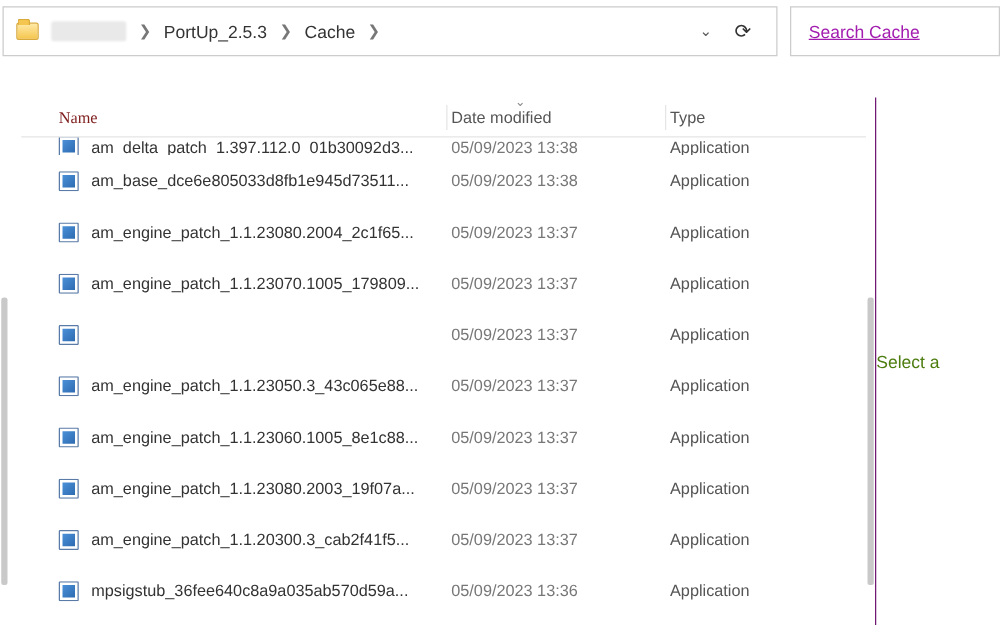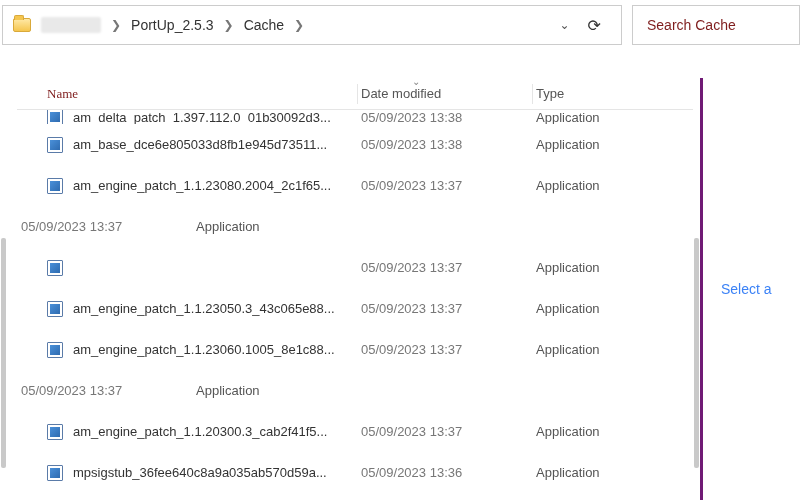--- a/index.html
+++ b/index.html
@@ -8,21 +8,21 @@
     .address-bar { display: flex; align-items: center; height: 50px; }
     .path-box { display: flex; align-items: center; flex: 1; border: 0.5px solid #ccc; height: 40px; padding: 0 10px; margin-right: 10px; background: #fff; margin-left: 2px;}
     .folder-glyph { width: 18px; height: 14px; background: linear-gradient(#ffe9a6,#f5c64f); border: 1px solid #d9a93a; border-radius: 2px; margin-right: 10px; position: relative; }
     .folder-glyph::before { content:""; position:absolute; top:-4px; left:0; width:8px; height:4px; background:#f5c64f; border:1px solid #d9a93a; border-bottom:none; border-radius:2px 2px 0 0;}
     .crumbs { display:flex; align-items:center; font-size:14px; color:#333; }
     .crumb-blur { width:60px; height:16px; background:#e9e9e9; border-radius:2px; filter: blur(1px); }
     .chev { color:#777; margin:0 10px; font-size:12px; }
     .crumb { cursor: pointer; }
     .addr-dd { color:#555; font-size:12px; padding:0 8px; cursor:pointer; }
     .refresh { color:#333; font-size:16px; padding:0 10px; cursor:pointer; }
-    .search-box { border:0.5px solid #ccc; height:40px; display:flex; align-items:center; padding:0 14px; color:#7f1d1d; font-size:14px; min-width:168px; }
+    .search-box { border:0.5px solid #ccc; height:40px; display:flex; align-items:center; padding:0 14px; color:#a21caf; font-size:14px; min-width:168px;text-decoration:underline; }
 
     .content { position:absolute; top:78px; left:0; right:0; bottom:0; display:flex; }
     .left-scroll, .right-scroll { width:7px; background:#fff; position:relative; }
     .left-scroll::after { content:""; position:absolute; left:1px; top:160px; width:5px; height:230px; background:#c9c9c9; border-radius:2px; }
     .right-scroll::after { content:""; position:absolute; left:1px; top:160px; width:5px; height:230px; background:#c9c9c9; border-radius:2px; }
     .left-gap { width:10px; }
 
     .list-area { flex:1; position:relative; }
     .headers { display:flex; align-items:center; height:32px; border-bottom:1px solid #e5e5e5; position:relative; }
     .hdr-name { color:#7f1d1d; padding-left:30px; width:340px;font-family:Liberation Serif, serif; }
@@ -38,21 +38,21 @@
     .partial-row .tp { padding-left:4px; }
 
     .row { display:flex; align-items:center; height:41px; color:#555; }
     .nm { width:340px; padding-left:30px; display:flex; align-items:flex-start; color:#333; white-space:nowrap; overflow:hidden; }
     .dt { width:175px; color:#777; padding-left:4px;}
     .tp { color:#555; padding-left:4px;}
     .file-ic { width:16px; height:16px; margin-right:10px; flex-shrink:0; position:relative; }
     .file-ic::before { content:""; position:absolute; inset:0; border:1px solid #5a7ba8; background:#fff; border-radius:1px; }
     .file-ic::after { content:""; position:absolute; top:3px; left:3px; right:3px; bottom:3px; background:linear-gradient(135deg,#4a90d9,#2e6bb0); }
 
-    .preview-pane { width:100px; border-left:3px solid #701a75; display:flex; align-items:center; justify-content:flex-start; color:#3b82f6; font-size:14px; padding-left:18px; }
+    .preview-pane { width:100px; border-left:1px solid #701a75; display:flex; align-items:center; justify-content:flex-start; color:#4d7c0f; font-size:14px; }
   </style>
 </head>
 <body>
 
 <div class="address-bar">
   <div class="path-box">
     <span class="folder-glyph"></span>
     <div class="crumbs">
       <span class="crumb-blur"></span>
       <span class="chev">❯</span>
@@ -104,20 +104,24 @@
           </div>
           <div class="row">
             <div class="nm">
               <span class="file-ic"></span>
               <span>am_engine_patch_1.1.23080.2004_2c1f65...</span>
             </div>
             <div class="dt">05/09/2023 13:37</div>
             <div class="tp">Application</div>
           </div>
           <div class="row">
+            <div class="nm">
+              <span class="file-ic"></span>
+              <span>am_engine_patch_1.1.23070.1005_179809...</span>
+            </div>
             <div class="dt">05/09/2023 13:37</div>
             <div class="tp">Application</div>
           </div>
           <div class="row">
             <div class="nm">
               <span class="file-ic"></span>
             </div>
             <div class="dt">05/09/2023 13:37</div>
             <div class="tp">Application</div>
           </div>
@@ -131,20 +135,24 @@
           </div>
           <div class="row">
             <div class="nm">
               <span class="file-ic"></span>
               <span>am_engine_patch_1.1.23060.1005_8e1c88...</span>
             </div>
             <div class="dt">05/09/2023 13:37</div>
             <div class="tp">Application</div>
           </div>
           <div class="row">
+            <div class="nm">
+              <span class="file-ic"></span>
+              <span>am_engine_patch_1.1.23080.2003_19f07a...</span>
+            </div>
             <div class="dt">05/09/2023 13:37</div>
             <div class="tp">Application</div>
           </div>
           <div class="row">
             <div class="nm">
               <span class="file-ic"></span>
               <span>am_engine_patch_1.1.20300.3_cab2f41f5...</span>
             </div>
             <div class="dt">05/09/2023 13:37</div>
             <div class="tp">Application</div>

